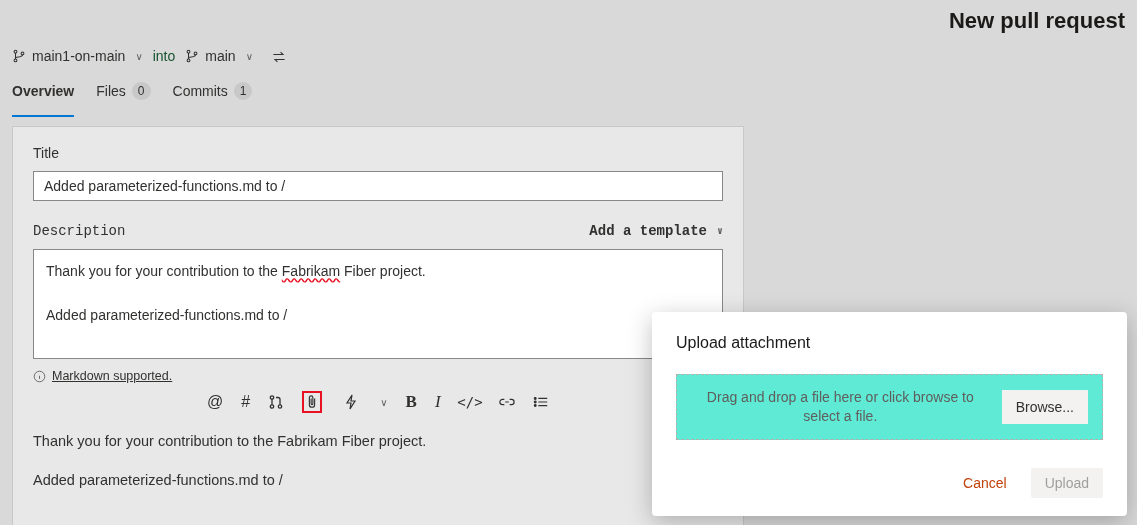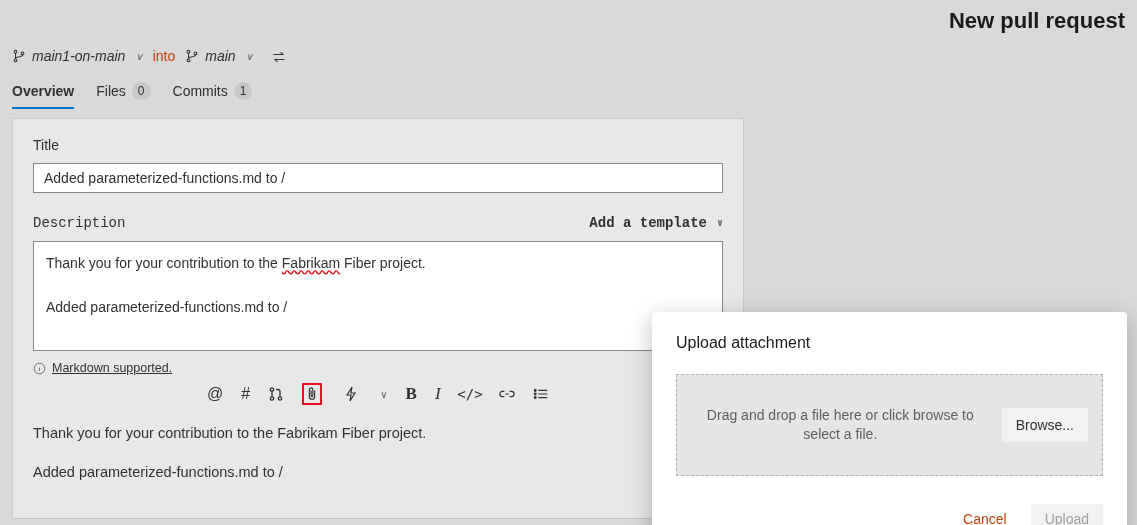--- a/index.html
+++ b/index.html
@@ -30,36 +30,35 @@
     gap: 10px;
     font-size: 14px;
     color: #323130;
     margin-bottom: 18px;
   }
   .branch-chip {
     display: inline-flex;
     align-items: center;
     gap: 6px;
     cursor: pointer;
-    font-style: italic;
-  }
-  .into { color: #c2410c; }
+  }
+  .into { color: #14532d; }
   .chev { font-size: 10px; color: #605e5c; margin-left: 4px; }
   .swap { margin-left: 8px; cursor: pointer; color: #323130; }
   svg.icon { display: inline-block; vertical-align: middle; }
 
   .tabs {
     display: flex;
     align-items: center;
     gap: 22px;
     border-bottom: none;
     margin-bottom: 8px;
   }
   .tab {
-    padding: 0 0 8px 0;
+    padding: 0 0 16px 0;
     cursor: pointer;
     color: #323130;
     border-bottom: 2px solid transparent;
     display: inline-flex;
     align-items: center;
     gap: 6px;
   }
   .tab.active { font-weight: 600; border-bottom-color: #0078d4; }
   .badge {
     background: #c8c8c8;
@@ -182,22 +181,22 @@
     padding: 22px 24px 18px 24px;
   }
   .modal-title {
     font-size: 16px;
     font-weight: 400;
     margin-bottom: 22px;
     color: #1b1a19;
   }
   .dropzone {
     border: 1px dashed #b3b0ad;
-    background: #e5e5e5;
-    padding: 31px 14px;
+    background: #5eead4;
+    padding: 13px 14px;
     display: flex;
     align-items: center;
     gap: 12px;
   }
   .dz-text {
     flex: 1;
     text-align: center;
     color: #605e5c;
     font-size: 14px;
     line-height: 1.35;

